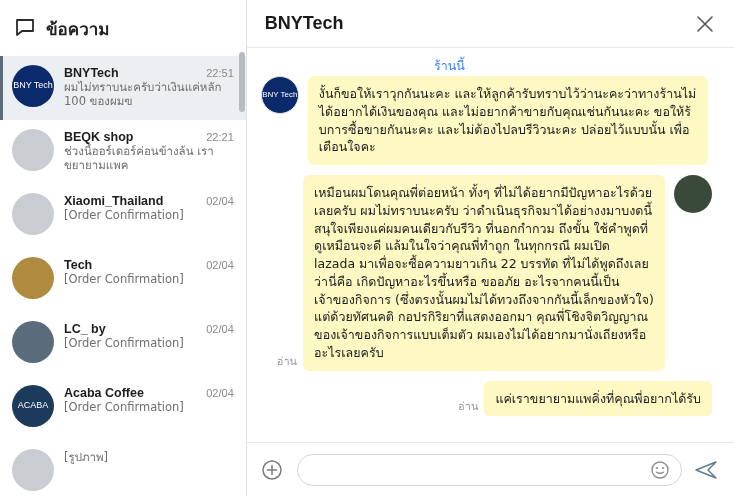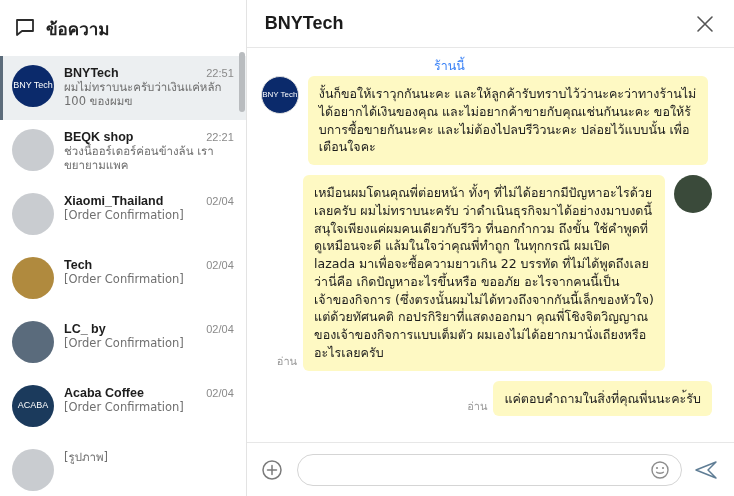--- a/index.html
+++ b/index.html
@@ -380,21 +380,21 @@
           <div class="msg-avatar" style="background: rgb(11, 42, 107); color: rgb(255, 255, 255); font-size: 8px; text-align: center; line-height: 1.05;">BNY Tech</div>
           <div class="bubble thai">งั้นก็ขอให้เราวุกกันนะคะ และให้ลูกค้ารับทราบไว้ว่านะคะว่าทางร้านไม่ได้อยากได้เงินของคุณ และไม่อยากค้าขายกับคุณเช่นกันนะคะ ขอให้ร้บการซื้อขายกันนะคะ และไม่ต้องไปลบรีวิวนะคะ ปล่อยไว้แบบนั้น เพื่อเตือนใจคะ</div>
         </div>
         <div class="msg-row right">
           <div class="read-label thai">อ่าน</div>
           <div class="bubble thai out">เหมือนผมโดนคุณพี่ต่อยหน้า ทั้งๆ ที่ไม่ได้อยากมีปัญหาอะไรด้วยเลยครับ ผมไม่ทราบนะครับ ว่าดำเนินธุรกิจมาได้อย่างงมาบงดนี้ สนุใจเพียงแค่ผมคนเดียวกับรีวิว ที่นอกกำกวม ถึงขั้น ใช้คำพูดที่ดูเหมือนจะดี แล้มในใจว่าคุณพี่ทำถูก ในทุกกรณี ผมเปิด lazada มาเพื่อจะซื้อความยาวเกิน 22 บรรทัด ที่ไม่ได้พูดถึงเลยว่านี่คือ เกิดปัญหาอะไรขึ้นหรือ ขออภัย อะไรจากคนนี้เป็นเจ้าของกิจการ (ซึ่งตรงนั้นผมไม่ได้ทวงถึงจากกันนี้เล็กของหัวใจ) แต่ด้วยทัศนคติ กอปรกิริยาที่แสดงออกมา คุณพี่โชิงจิตวิญญาณของเจ้าของกิจการแบบเต็มตัว ผมเองไม่ได้อยากมานั่งเถียงหรืออะไรเลยครับ</div>
           <div class="msg-avatar right" style="background: rgb(58, 74, 58);"></div>
         </div>
         <div class="msg-row right">
           <div class="read-label thai">อ่าน</div>
-          <div class="bubble thai out">แค่ตอบคำถามในสิ่งที่คุณพี่นนะคะ้รับ</div>
+          <div class="bubble thai out">แค่เราขยายามแพคิ่งที่คุณพี่อยากได้รับ</div>
         </div>
       </div>
 
     <div class="composer">
       <span class="plus-btn">
         <svg width="22" height="22" viewBox="0 0 22 22">
           <circle cx="11" cy="11" r="9" fill="none" stroke="#7b7b7b" stroke-width="1.5"></circle>
           <path d="M11 6.5v9 M6.5 11h9" stroke="#7b7b7b" stroke-width="1.5" stroke-linecap="round"></path>
         </svg>
       </span>

